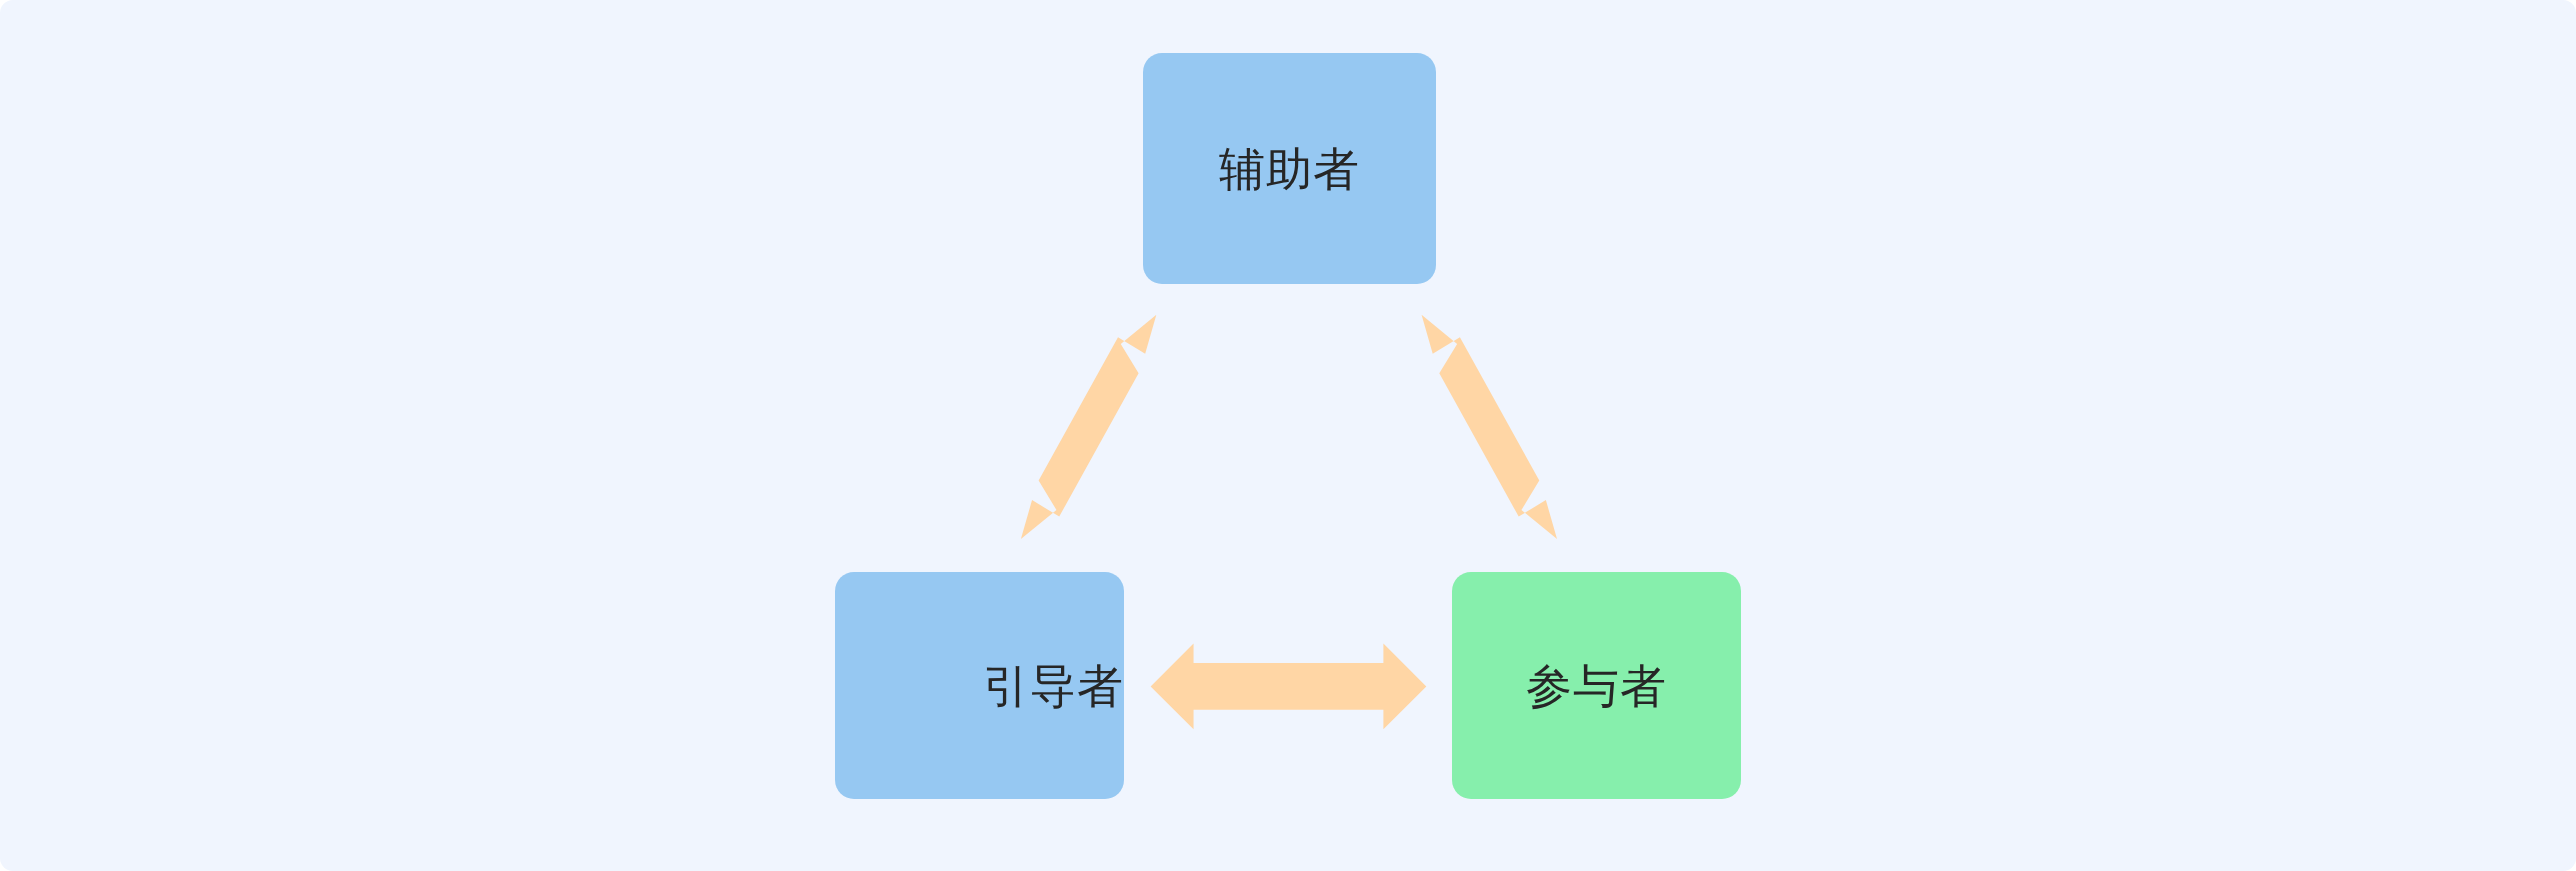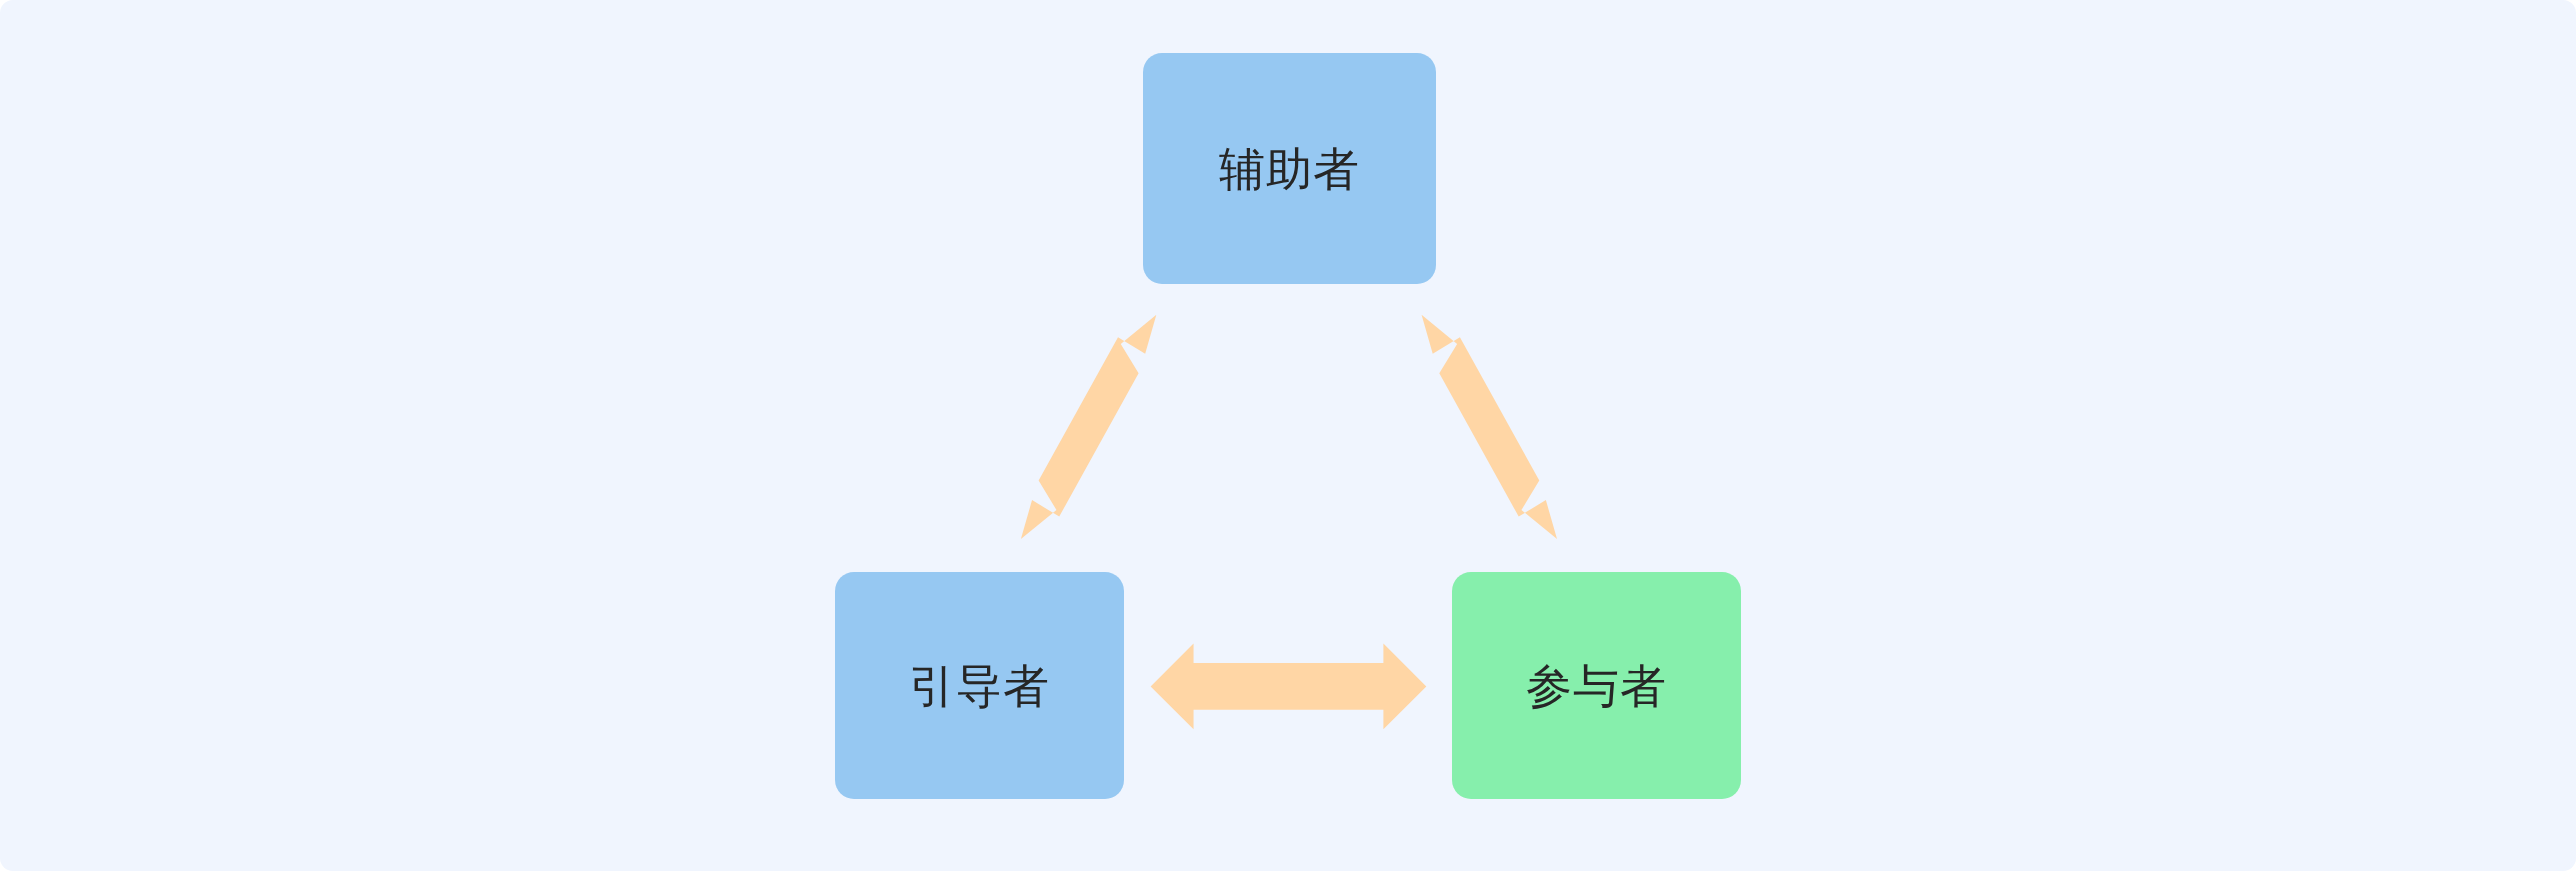--- a/index.html
+++ b/index.html
@@ -110,21 +110,21 @@
                      1450,764.5
                      1450,744
                      1251,744
                      1251,764.5"></polygon>
   </svg>
 
   <div id="node-facilitator" class="node-box" style="background: rgb(150, 200, 242);">
     <span class="node-label" style="color: rgb(38, 38, 38);">辅助者</span>
   </div>
 
-  <div id="node-guide" class="node-box" style="background: rgb(150, 200, 242);">
+  <div id="node-guide" class="node-box" style="background: rgb(150, 200, 242); justify-content: flex-end;">
     <span class="node-label" style="color: rgb(38, 38, 38);">引导者</span>
   </div>
 
   <div id="node-participant" class="node-box" style="background: #86efac;">
     <span class="node-label" style="color: rgb(38, 38, 38);">参与者</span>
   </div>
 
 </div>
 
 

